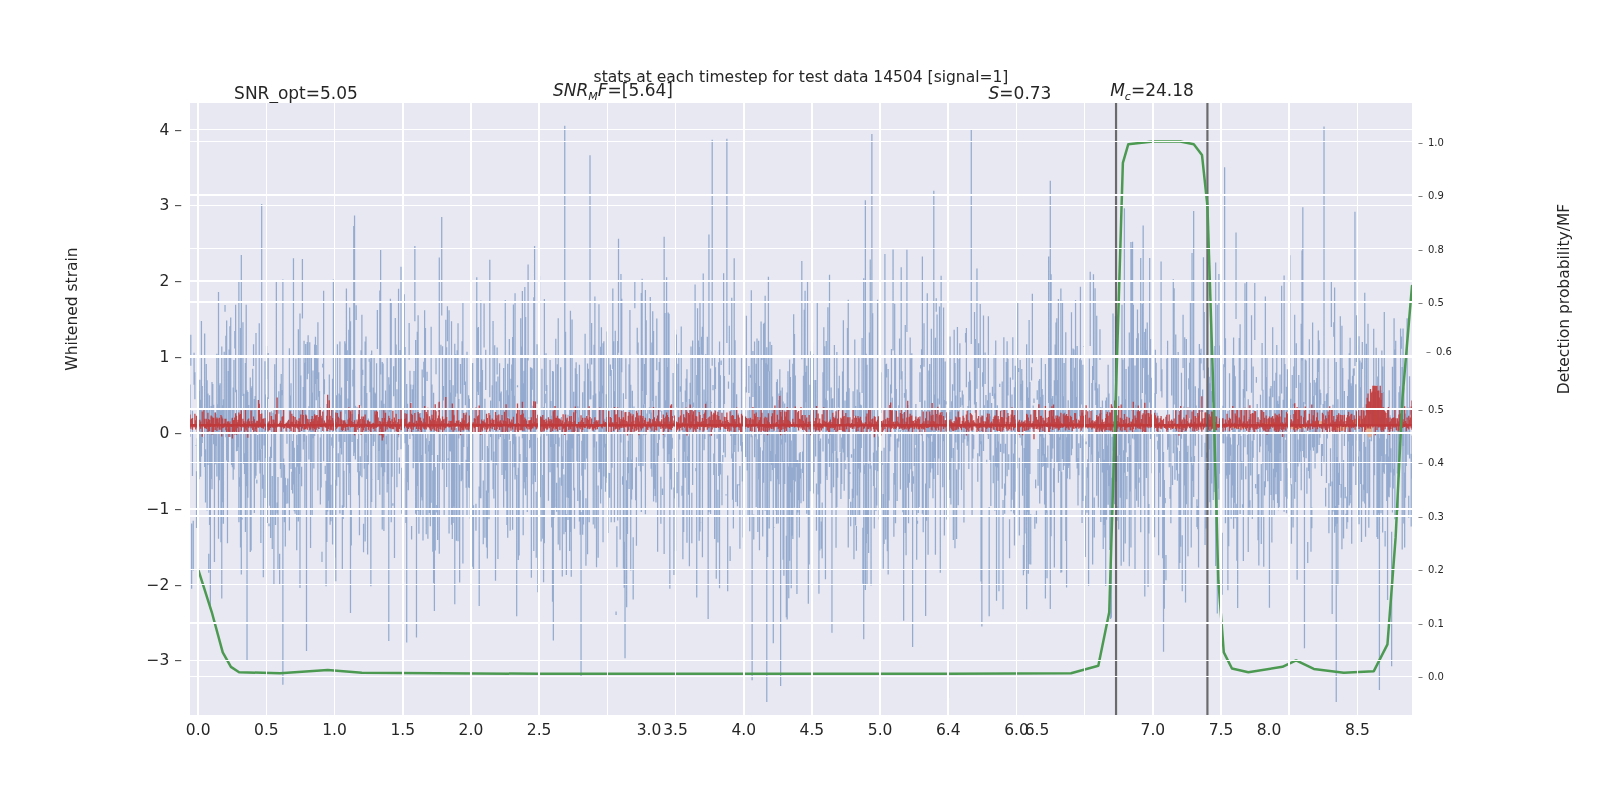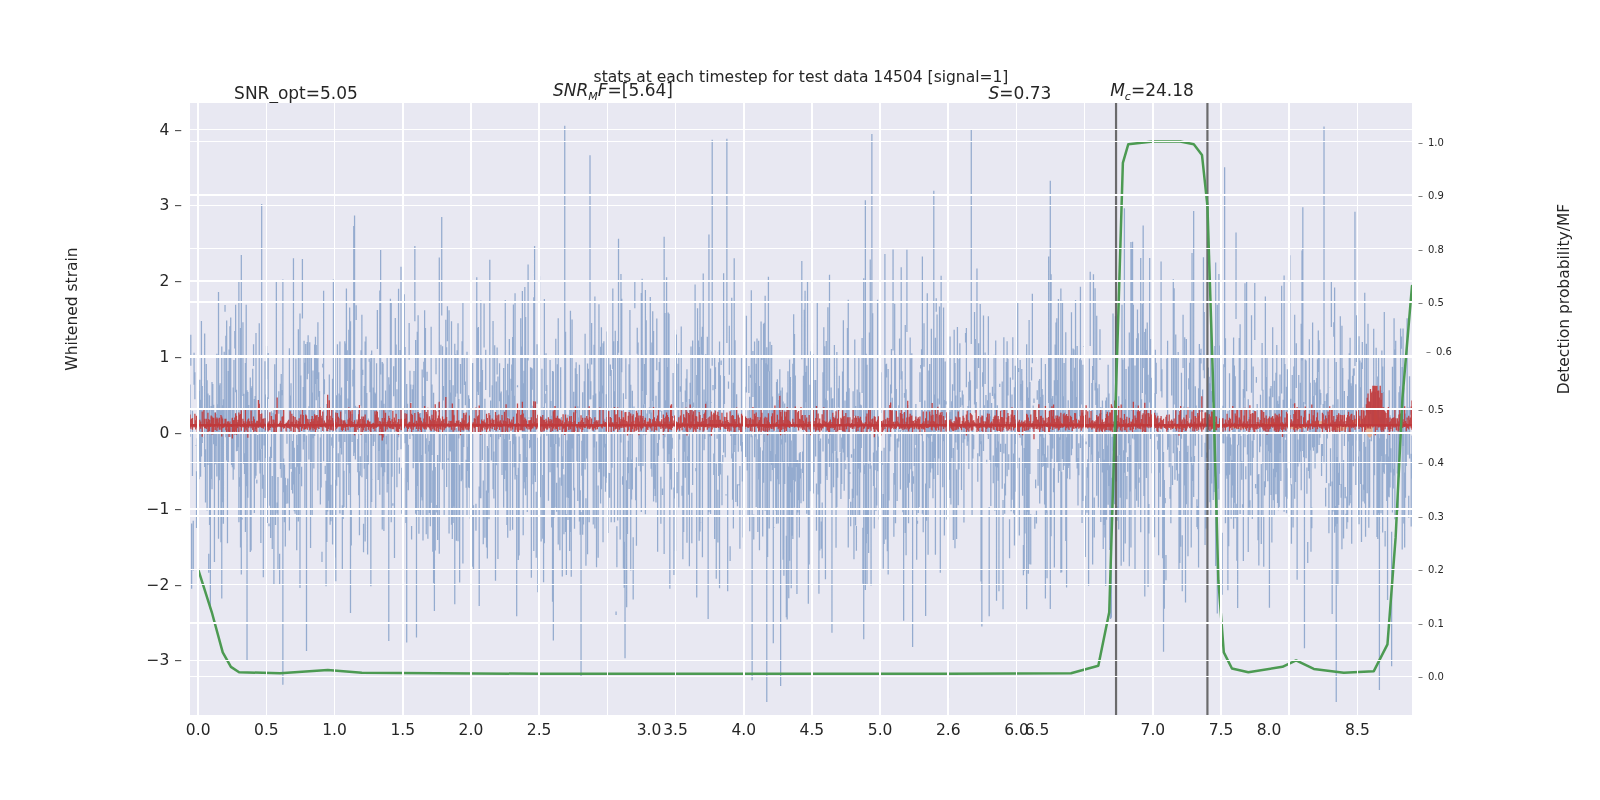--- a/index.html
+++ b/index.html
@@ -139,21 +139,21 @@
       <div class="xtick" style="left: 266.375px;">0.5</div>
       <div class="xtick" style="left: 334.567px;">1.0</div>
       <div class="xtick" style="left: 402.759px;">1.5</div>
       <div class="xtick" style="left: 470.951px;">2.0</div>
       <div class="xtick" style="left: 539.143px;">2.5</div>
       <div class="xtick" style="left: 620px; margin-left: 29px;">3.0</div>
       <div class="xtick" style="left: 675.527px;">3.5</div>
       <div class="xtick" style="left: 743.719px;">4.0</div>
       <div class="xtick" style="left: 811.911px;">4.5</div>
       <div class="xtick" style="left: 880.103px;">5.0</div>
-      <div class="xtick" style="left: 948.295px;">2.6</div>
+      <div class="xtick" style="left: 948.295px;">6.4</div>
       <div class="xtick" style="left: 1016.49px;">6.0</div>
       <div class="xtick" style="left: 1037px;">6.5</div>
       <div class="xtick" style="left: 1152.87px;">7.0</div>
       <div class="xtick" style="left: 1221.06px;">7.5</div>
       <div class="xtick" style="left: 1249px; margin-left: 20px;">8.0</div>
       <div class="xtick" style="left: 1357.45px;">8.5</div>
     </div>
 
   <div id="ylabel-left">Whitened strain</div>
   <div id="ylabel-right">Detection probability/MF</div>

